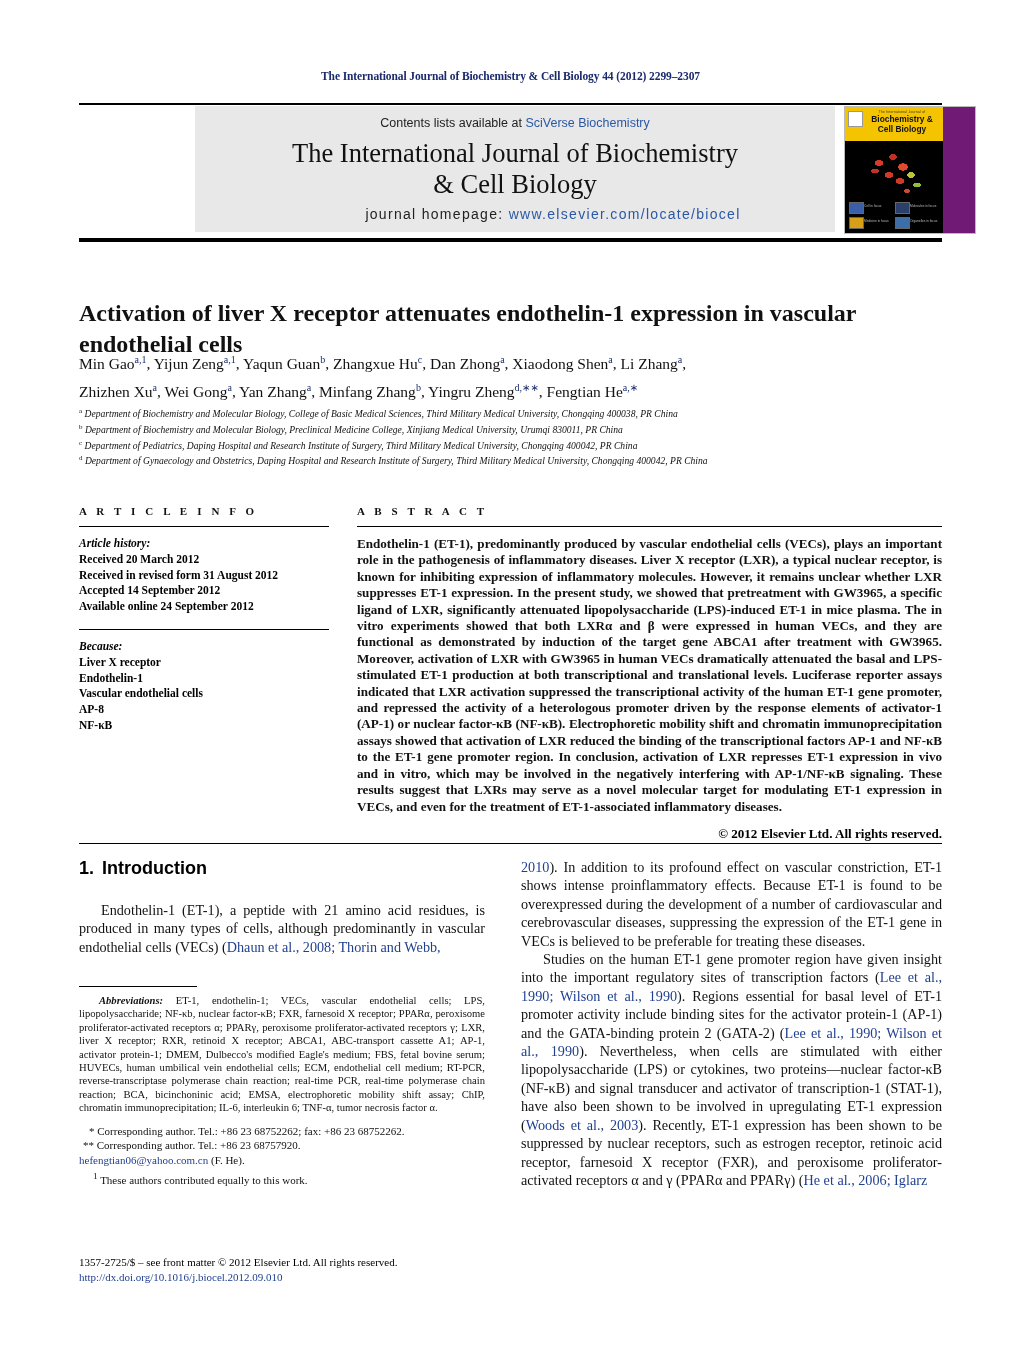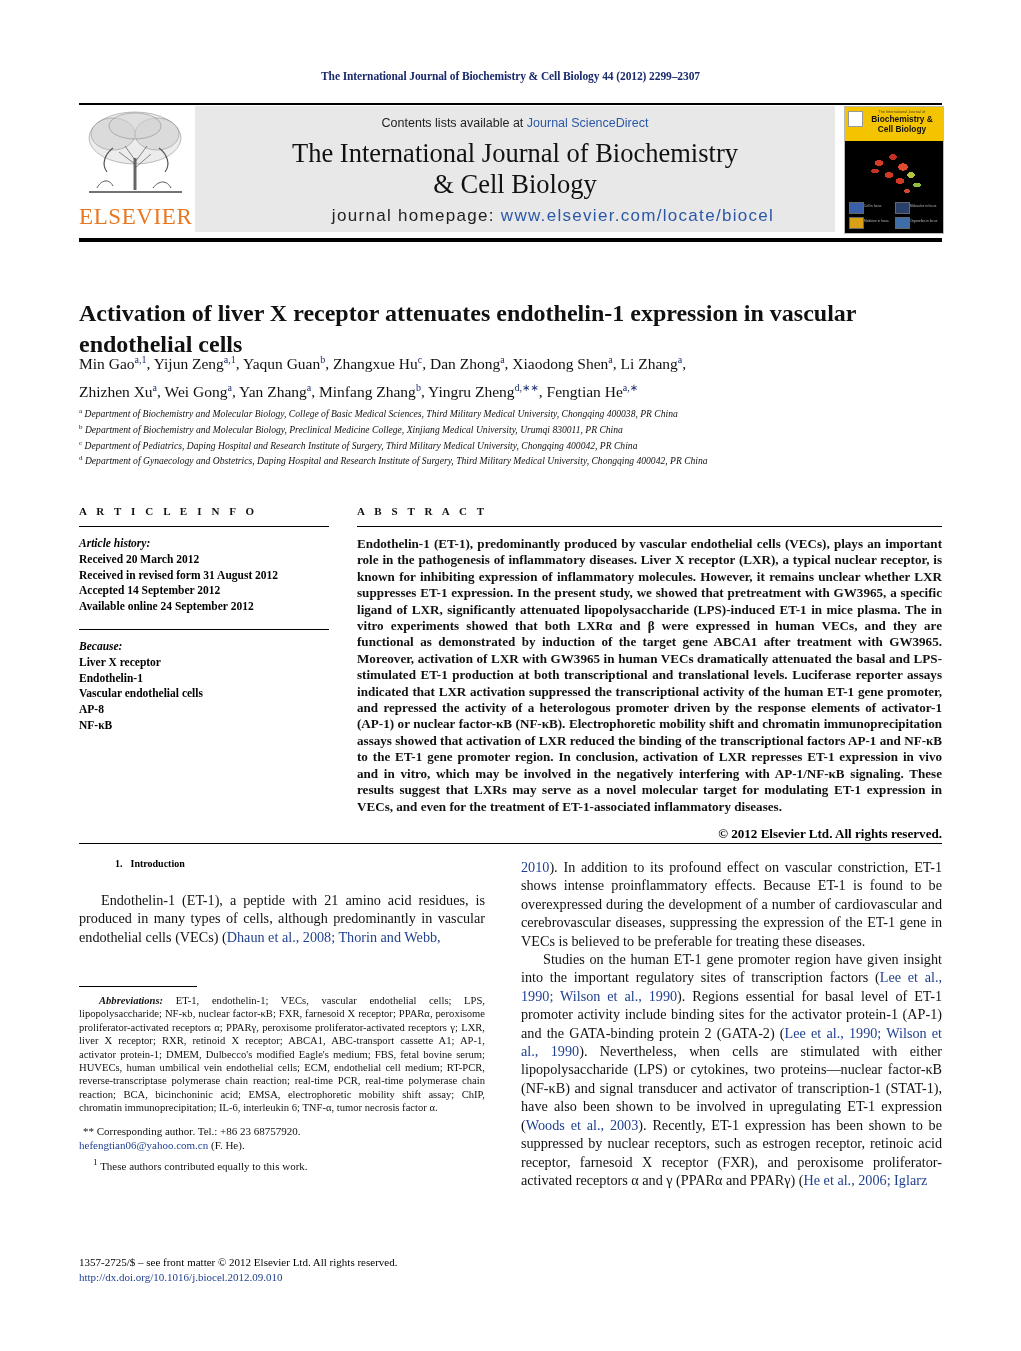--- a/index.html
+++ b/index.html
@@ -104,35 +104,36 @@
     font-size: 26.5px;
     line-height: 31px;
     color: #111;
   }
   .homepage-line {
     position: absolute;
     left: 0; top: 100px;
     width: 716px;
     text-align: center;
     font-family: "Liberation Sans", sans-serif;
-    font-size: 17px;
+    font-size: 14px;
     letter-spacing: 1.3px;
     color: #222;
   }
   .homepage-line .url { color: #2b58a6; }
 
   .cover {
     position: absolute;
     left: 765px;
     top: 0;
     width: 98px;
     height: 126px;
     border: 1px solid #bbb;
     background: #701a75;
     overflow: hidden;
+    padding-left: 32px;
   }
   .cover-top {
     position: absolute;
     left: 0; top: 0;
     width: 98px; height: 34px;
     background: #f5c400;
   }
   .cover-els {
     position: absolute;
     left: 3px; top: 4px;
@@ -308,25 +309,24 @@
     top: 858px;
     width: 406px;
   }
   .body-right {
     position: absolute;
     left: 521px;
     top: 858px;
     width: 421px;
   }
   .h2 {
-    font-family: Liberation Serif, serif;
-    font-weight: bold;
-    font-size: 10px;
+    font-family: Liberation Sans, sans-serif;
+    font-weight: bold;
+    font-size: 18px;
     margin-bottom: 22px;
-    margin-left: 36px;
   }
   .h2 .num { margin-right: 8px; }
   .para {
     font-family: "Liberation Serif", serif;
     font-size: 14.2px;
     line-height: 18.4px;
     text-align: justify;
     color: #111;
   }
   .para.ind { text-indent: 22px; }
@@ -379,42 +379,24 @@
 <body>
 
 <div class="page">
 
   <div class="runninghead">The International Journal of Biochemistry &amp; Cell Biology 44 (2012) 2299–2307</div>
 
   <div class="rule-top"></div>
 
   <div class="masthead">
 
-    <div class="logo-box">
-      <svg class="tree" viewBox="0 0 105 96">
-        <g stroke="#555" stroke-width="0.7" fill="none">
-          <ellipse cx="52" cy="30" rx="46" ry="26" fill="#ddd" opacity="0.55"></ellipse>
-          <ellipse cx="30" cy="26" rx="22" ry="16" fill="#ccc" opacity="0.5"></ellipse>
-          <ellipse cx="74" cy="26" rx="22" ry="16" fill="#ccc" opacity="0.5"></ellipse>
-          <ellipse cx="52" cy="18" rx="26" ry="13" fill="#d4d4d4" opacity="0.5"></ellipse>
-          <path d="M52 50 L52 82" stroke="#666" stroke-width="3"></path>
-          <path d="M52 56 L36 44 M52 60 L68 46 M52 52 L42 38 M52 54 L64 38"></path>
-          <path d="M30 40 C22 46 18 56 24 64" stroke-width="1.2"></path>
-          <path d="M76 40 C84 46 88 56 82 64" stroke-width="1.2"></path>
-          <path d="M6 84 L99 84" stroke="#444" stroke-width="1.4"></path>
-          <path d="M14 80 C18 72 26 70 30 78" stroke-width="1"></path>
-          <path d="M70 80 C76 72 84 72 88 80" stroke-width="1"></path>
-        </g>
-      </svg>
-      <div class="elsevier-word">ELSEVIER</div>
-    </div>
 
     <div class="grayband">
       <div class="contents-line">
-        <span>Contents lists available at </span><span class="sd">Journal ScienceDirect</span>
+        <span>Contents lists available at </span><span class="sd">SciVerse Biochemistry</span>
       </div>
       <div class="journal-title">
         <div>The International Journal of Biochemistry</div>
         <div>&amp; Cell Biology</div>
       </div>
       <div class="homepage-line">
         <span>journal homepage: </span><span class="url">www.elsevier.com/locate/biocel</span>
       </div>
     </div>
 
@@ -491,20 +473,21 @@
     <div class="para ind">Endothelin-1 (ET-1), a peptide with 21 amino acid residues, is produced in many types of cells, although predominantly in vascular endothelial cells (VECs) (<span class="cite">Dhaun et al., 2008; Thorin and Webb,</span></div>
   </div>
 
   <div class="fn-rule"></div>
   <div class="footnotes">
     <div style="text-indent:20px;">
       <span class="abbr-head">Abbreviations:</span>
       <span>ET-1, endothelin-1; VECs, vascular endothelial cells; LPS, lipopolysaccharide; NF-κb, nuclear factor-κB; FXR, farnesoid X receptor; PPARα, peroxisome proliferator-activated receptors α; PPARγ, peroxisome proliferator-activated receptors γ; LXR, liver X receptor; RXR, retinoid X receptor; ABCA1, ABC-transport cassette A1; AP-1, activator protein-1; DMEM, Dulbecco's modified Eagle's medium; FBS, fetal bovine serum; HUVECs, human umbilical vein endothelial cells; ECM, endothelial cell medium; RT-PCR, reverse-transcriptase polymerase chain reaction; real-time PCR, real-time polymerase chain reaction; BCA, bicinchoninic acid; EMSA, electrophoretic mobility shift assay; ChIP, chromatin immunoprecipitation; IL-6, interleukin 6; TNF-α, tumor necrosis factor α.</span>
     </div>
     <div class="fn-corr">
+      <span class="ln ind1" style="padding-left:22px;text-indent:-12px;">* Corresponding author. Tel.: +86 23 68752262; fax: +86 23 68752262.</span>
       <span class="ln ind1" style="padding-left:22px;text-indent:-18px;">** Corresponding author. Tel.: +86 23 68757920.</span>
       <span class="ln">
         <span class="email">hefengtian06@yahoo.com.cn</span>
         <span>(F. He).</span>
       </span>
       <span class="fn-equal" style="padding-left:26px;text-indent:-12px;">
         <sup>1</sup>
         <span>These authors contributed equally to this work.</span>
       </span>
     </div>

